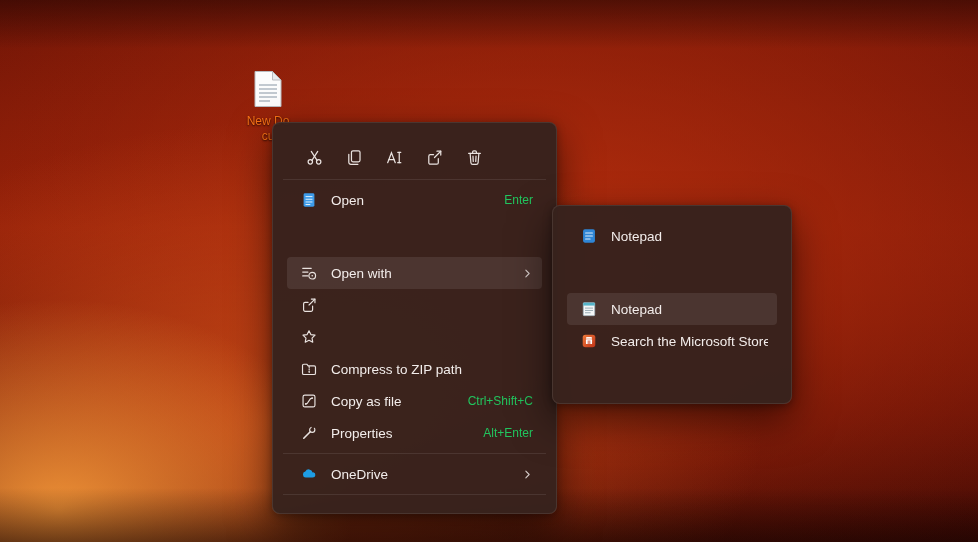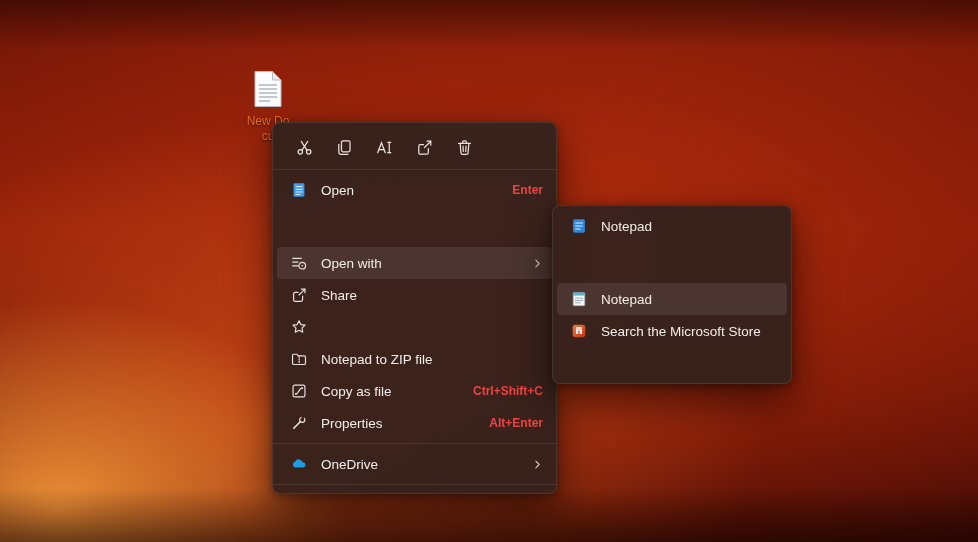--- a/index.html
+++ b/index.html
@@ -32,39 +32,39 @@
     text-shadow:0 1px 2px rgba(0,0,0,0.8);
     width:44px;margin-left:auto;margin-right:auto;word-break:break-all;
   }
   
   .cmenu,.submenu{
     position:absolute;box-sizing:border-box;
     background:rgba(55,34,29,0.97);
     border:1px solid rgba(255,255,255,0.085);
     border-radius:8px;
     box-shadow:0 16px 42px rgba(0,0,0,0.55), 0 2px 8px rgba(0,0,0,0.35);
-    padding:4px;color:#f3edeb;z-index:2;
+    padding:14px;color:#f3edeb;z-index:2;
   }
   .cmenu{left:272px;top:122px;width:285px;}
   .submenu{left:552px;top:205px;width:240px;z-index:3;}
   .icon-row{display:flex;align-items:center;gap:6px;padding:5px 8px 7px 10px;}
   .tool-btn{
     width:34px;height:30px;border-radius:4px;display:flex;align-items:center;justify-content:center;
     color:#e9e2df;
   }
   .rule{height:1px;background:rgba(255,255,255,0.09);margin:0 -4px;}
   .rule.inner{margin:4px -4px;}
   .menu-item{
     display:flex;align-items:center;height:32px;padding:0 9px 0 12px;
     border-radius:4px;font-size:13.5px;color:#f3edeb;
   }
   .menu-item.highlight{background:rgba(255,255,255,0.09);margin-top:41px;}
   .mi-icon{width:19px;height:19px;margin-right:13px;display:flex;align-items:center;justify-content:center;color:#e9e2df;flex:0 0 auto;}
   .mi-label{flex:1;white-space:nowrap;overflow:hidden;}
-  .mi-shortcut{color:#ef4444;font-size:12px;margin-left:10px;font-weight:bold;}
+  .mi-shortcut{color:#22c55e;font-size:12px;margin-left:10px;}
   .mi-chevron{display:flex;align-items:center;color:#d6cdca;margin-left:10px;}
   svg{display:block;}
 </style>
 </head>
 <body>
 
 <div class="screen">
   <div class="desktop"></div>
 
   <div class="file">
@@ -177,41 +177,40 @@
     </div>
 
     <div class="menu-item">
       <span class="mi-icon">
         <svg width="18" height="18" viewBox="0 0 20 20" fill="none" stroke="currentColor" stroke-width="1.3" stroke-linecap="round" stroke-linejoin="round">
           <path d="M12.6 3.4h4v4"></path>
             <path d="M16.6 3.4 10 10"></path>
           <path d="M14 11.2v4.2a1.6 1.6 0 0 1-1.6 1.6H5.6A1.6 1.6 0 0 1 4 15.4V8.6A1.6 1.6 0 0 1 5.6 7H9"></path>
         </svg>
       </span>
-      <span class="mi-label">Share</span>
     </div>
 
     <div class="menu-item">
       <span class="mi-icon">
         <svg width="18" height="18" viewBox="0 0 20 20" fill="none" stroke="currentColor" stroke-width="1.3" stroke-linejoin="round">
           <path d="M10 3.1l2.1 4.2 4.6.67-3.33 3.25.79 4.58L10 13.6l-4.16 2.2.79-4.58L3.3 7.97l4.6-.67z"></path>
         </svg>
       </span>
     </div>
 
     <div class="menu-item">
       <span class="mi-icon">
         <svg width="18" height="18" viewBox="0 0 20 20" fill="none" stroke="currentColor" stroke-width="1.3" stroke-linecap="round" stroke-linejoin="round">
           <path d="M2.8 6.1A1.4 1.4 0 0 1 4.2 4.7h3.3l1.6 1.9h6.7a1.4 1.4 0 0 1 1.4 1.4v6.7a1.4 1.4 0 0 1-1.4 1.4H4.2a1.4 1.4 0 0 1-1.4-1.4z"></path>
           <line x1="10.2" y1="7.2" x2="10.2" y2="8.4"></line>
             <line x1="10.2" y1="9.9" x2="10.2" y2="11.1"></line>
             <line x1="10.2" y1="12.6" x2="10.2" y2="13.8"></line>
         </svg>
       </span>
-      <span class="mi-label">Notepad to ZIP file</span>
+      <span class="mi-label">Compress to ZIP path</span>
     </div>
 
     <div class="menu-item">
       <span class="mi-icon">
         <svg width="18" height="18" viewBox="0 0 20 20" fill="none" stroke="currentColor" stroke-width="1.3" stroke-linecap="round" stroke-linejoin="round">
           <rect x="3.4" y="3.4" width="13.2" height="13.2" rx="2"></rect>
           <path d="M6.6 13.2c3.2 0 3-6.4 6.8-6.4"></path>
           <circle cx="6.4" cy="13.2" r="1" fill="currentColor" stroke="none"></circle>
           <circle cx="13.6" cy="6.8" r="1" fill="currentColor" stroke="none"></circle>
         </svg>

